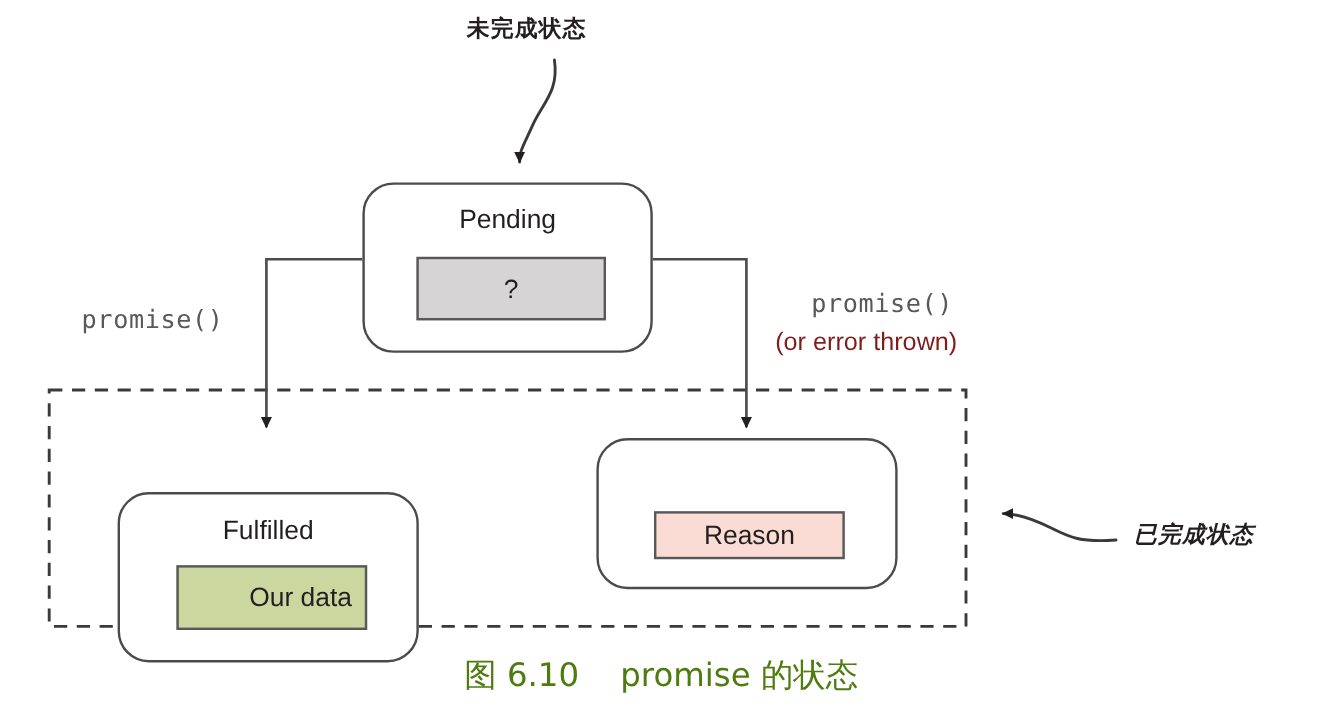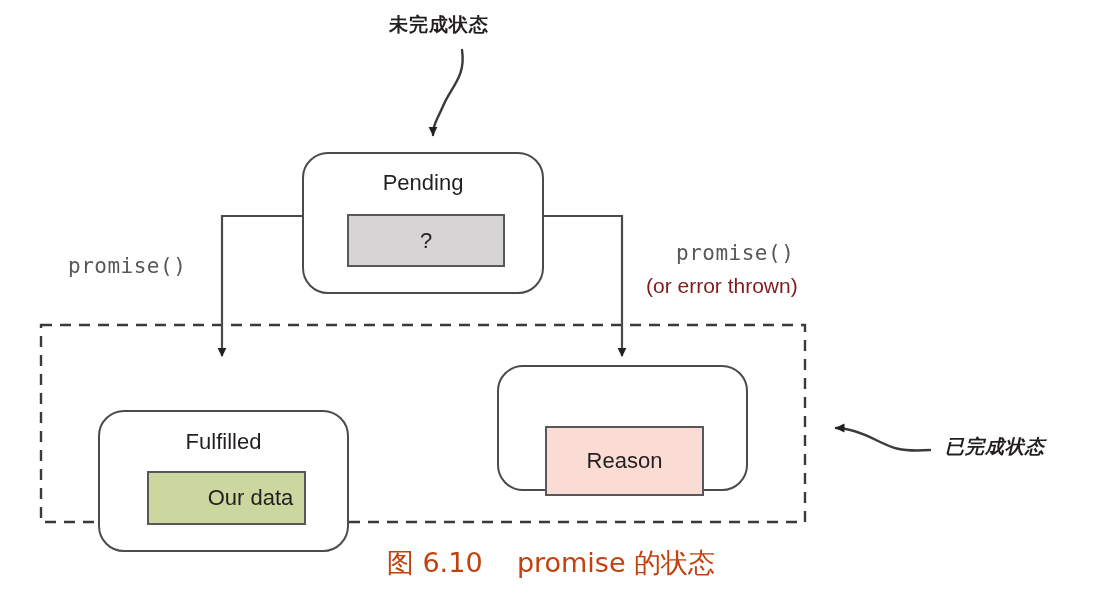--- a/index.html
+++ b/index.html
@@ -104,21 +104,21 @@
     top: 59px;
     width: 159px;
     height: 54px;
     background: #ccd69f;
     padding-left: 48px;
   }
   #value-rejected {
     left: 46px;
     top: 59px;
     width: 159px;
-    height: 70px;
+    height: 40px;
     background: #fadcd5;
   }
   
   .mono-label {
     font-family: "DejaVu Sans Mono", monospace;
     font-size: 21px;
     color: #58585a;
     letter-spacing: 0.5px;
   }
   .sans-sub {
@@ -140,21 +140,21 @@
   }
   
   #caption {
     position: absolute;
     left: 0;
     top: 545px;
     width: 1102px;
     text-align: center;
     font-family: "DejaVu Sans", sans-serif;
     font-size: 27px;
-    color: #c2410c;
+    color: #4d7c0f;
     white-space: pre;
   }
 </style>
 </head>
 <body>
 
 <svg id="canvas" viewBox="0 0 1102 600" xmlns="http://www.w3.org/2000/svg">
   <defs>
     <marker id="arrowFilled" markerWidth="11" markerHeight="11" refX="8.5" refY="5" orient="auto" markerUnits="userSpaceOnUse">
       <path d="M0,0.4 L9.5,5 L0,9.6 Z" fill="#231f20"></path>

